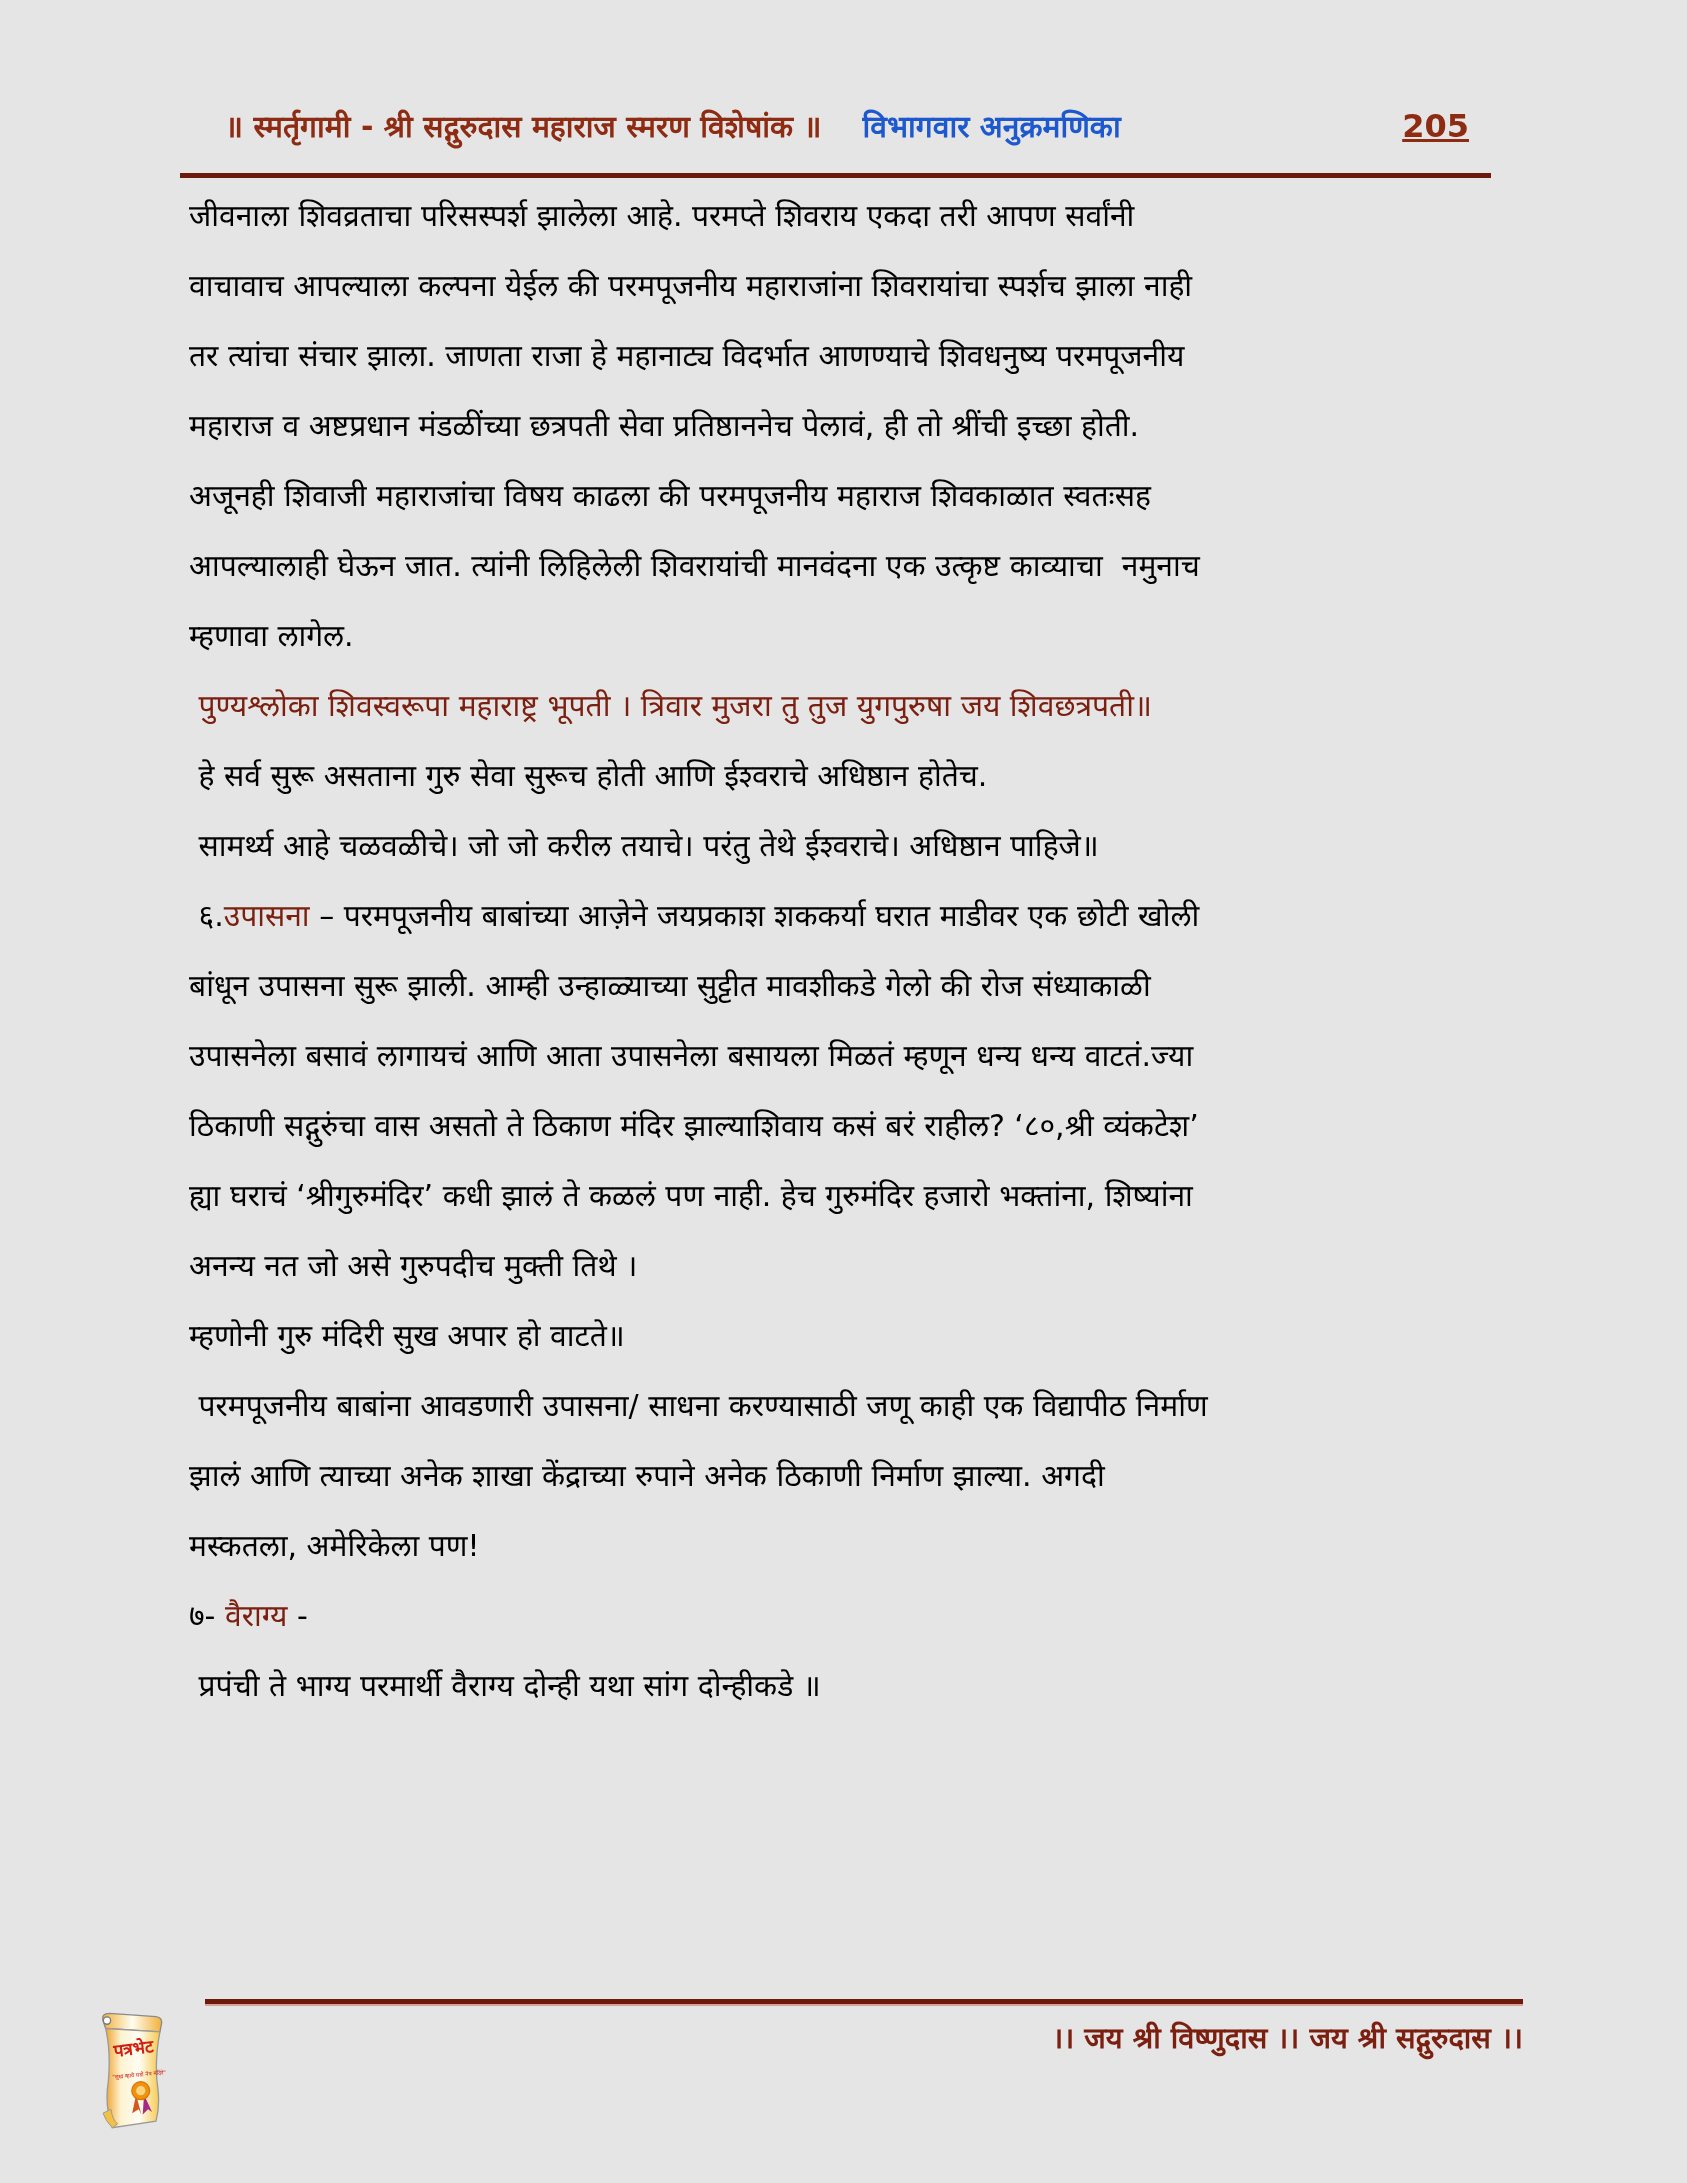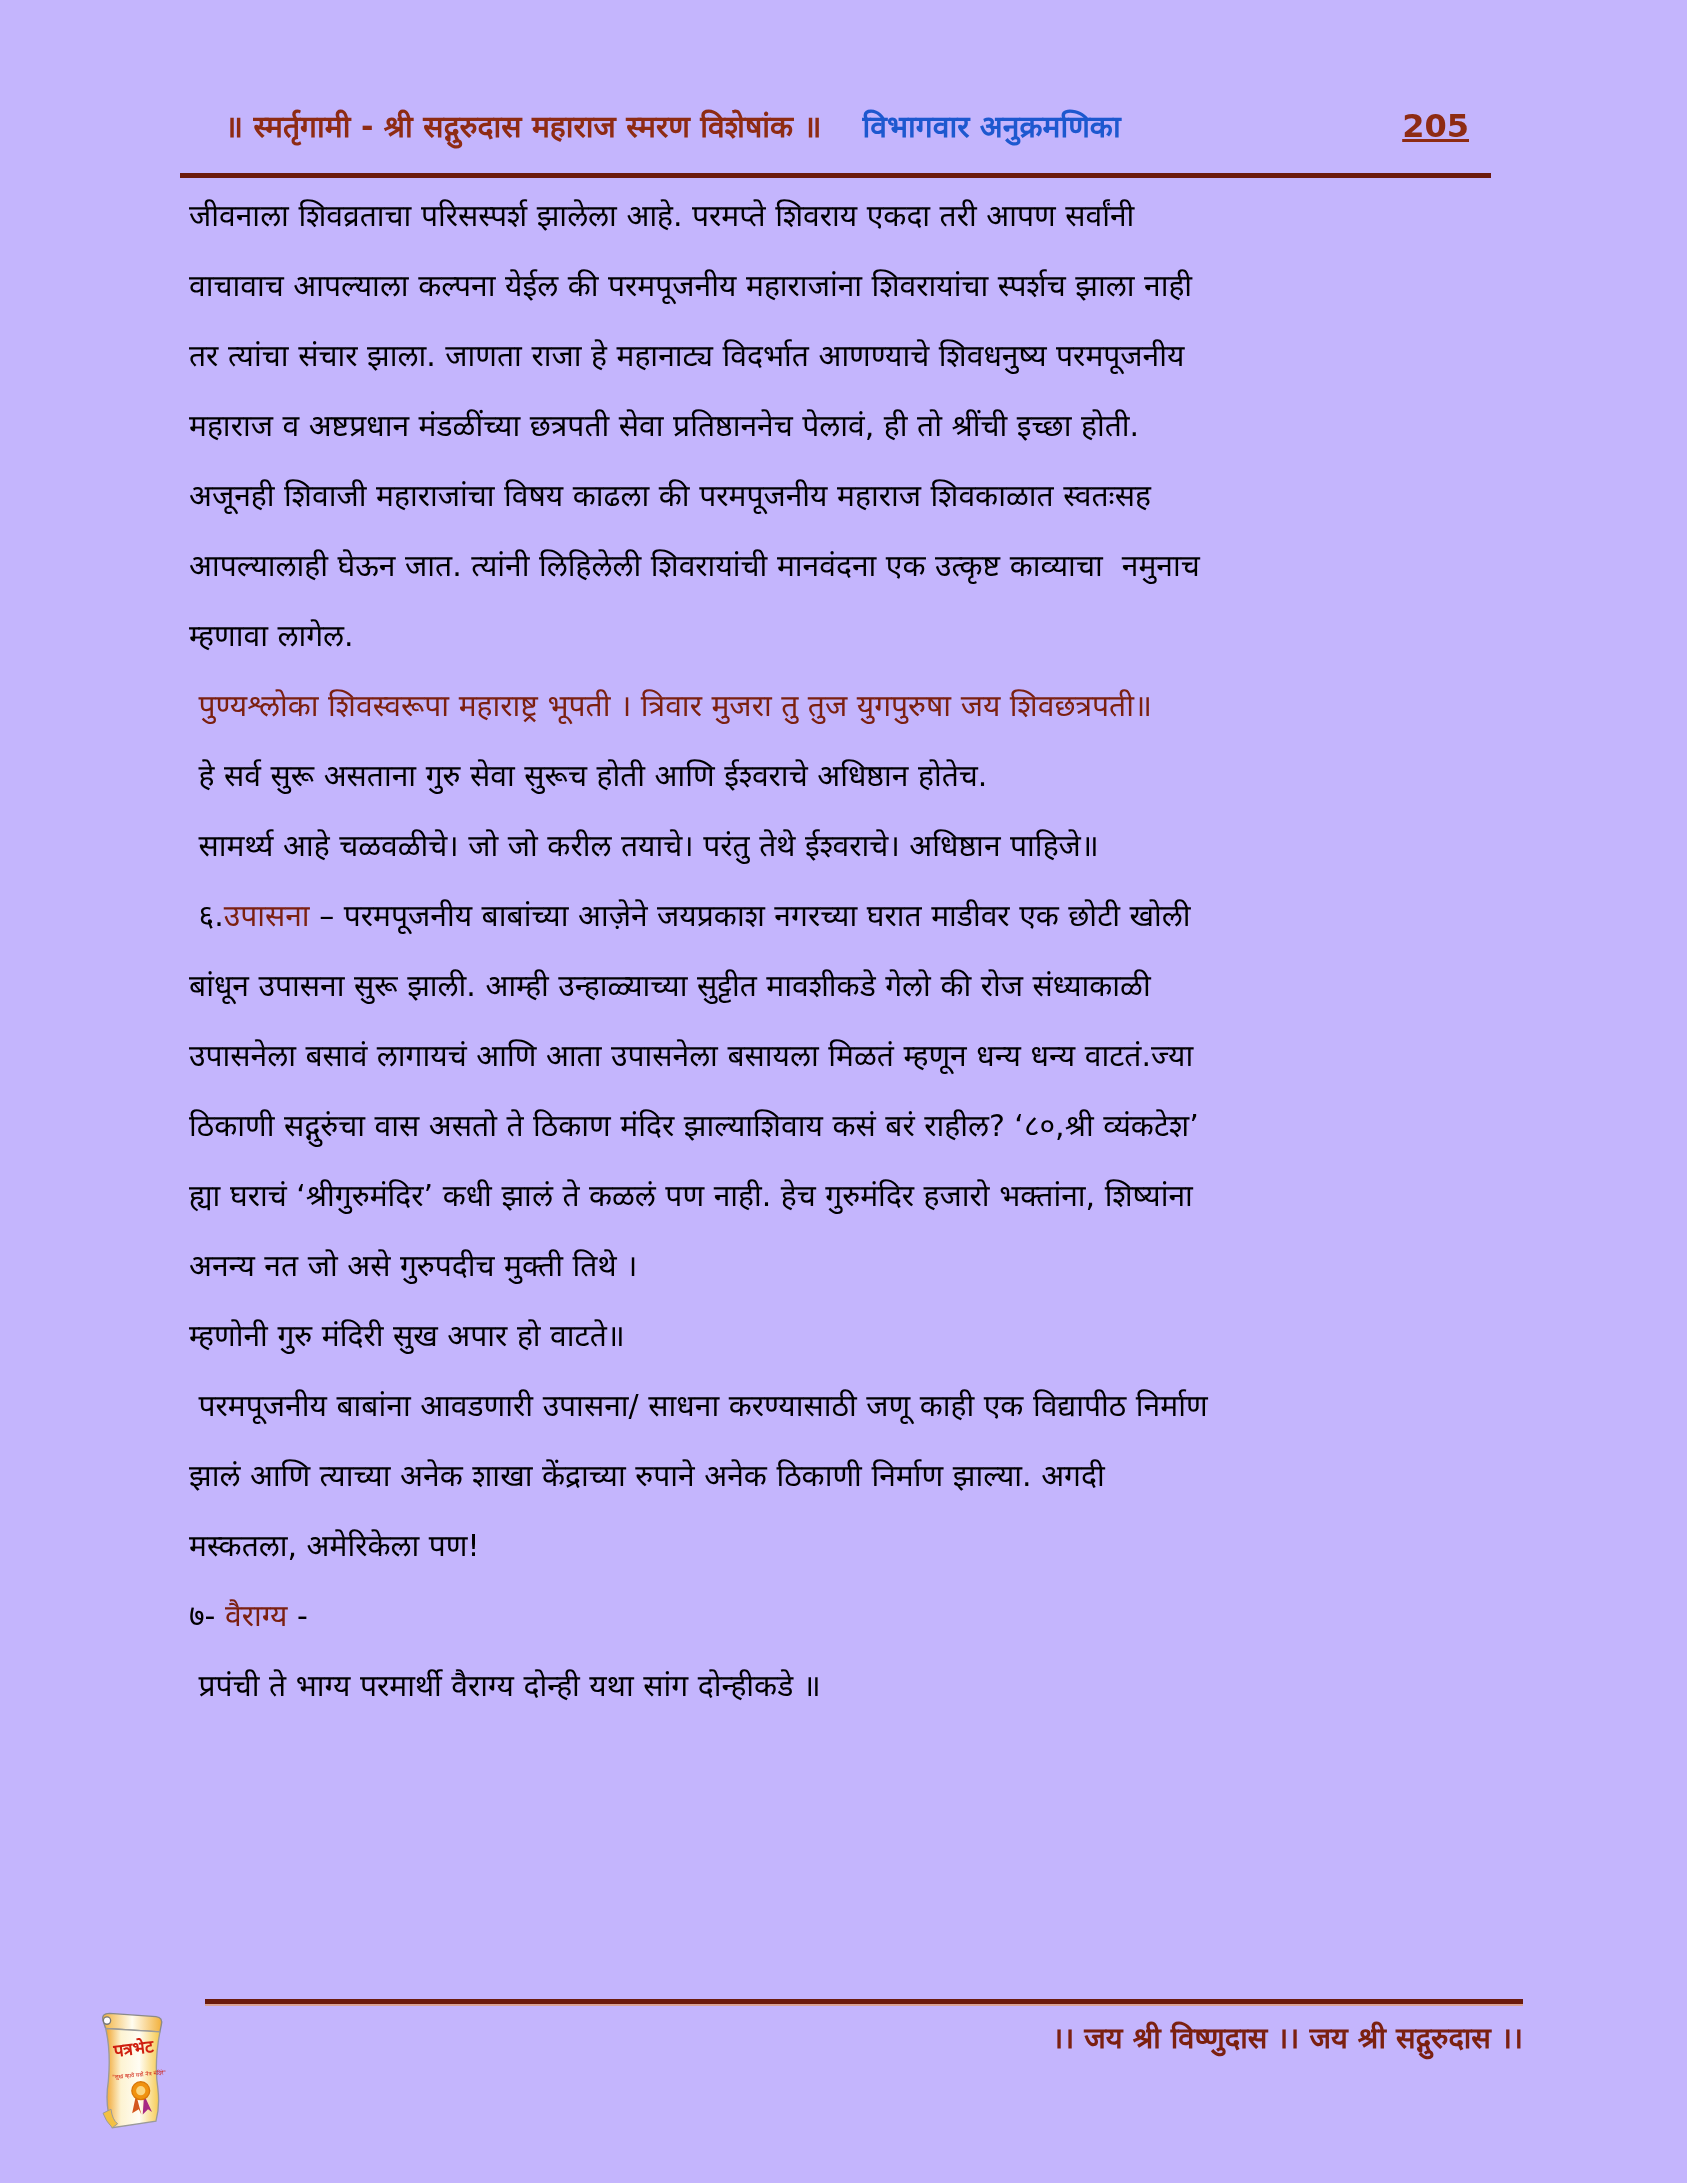--- a/index.html
+++ b/index.html
@@ -3,21 +3,21 @@
 <meta charset="utf-8">
 <style>
   html, body { margin: 0; padding: 0; background: #ffffff; }
   body {
     width: 1687px; height: 2183px;
     font-family: "DejaVu Sans", sans-serif;
     position: relative;
   }
   #page {
     position: absolute; inset: 0;
-    background: #c4b5fd;
+    background: #e5e5e5;
   }
 
   
   .header {
     position: absolute;
     left: 225px; top: 105px; width: 1244px;
     display: flex; align-items: baseline;
     white-space: nowrap;
   }
   .page-title {
@@ -97,21 +97,21 @@
       <div class="text-line"><span class="seg">जीवनाला शिवव्रताचा परिसस्पर्श झालेला आहे. परमप्ते शिवराय एकदा तरी आपण सर्वांनी</span></div>
       <div class="text-line"><span class="seg">वाचावाच आपल्याला कल्पना येईल की परमपूजनीय महाराजांना शिवरायांचा स्पर्शच झाला नाही</span></div>
       <div class="text-line"><span class="seg">तर त्यांचा संचार झाला. जाणता राजा हे महानाट्य विदर्भात आणण्याचे शिवधनुष्य परमपूजनीय</span></div>
       <div class="text-line"><span class="seg">महाराज व अष्टप्रधान मंडळींच्या छत्रपती सेवा प्रतिष्ठाननेच पेलावं, ही तो श्रींची इच्छा होती.</span></div>
       <div class="text-line"><span class="seg">अजूनही शिवाजी महाराजांचा विषय काढला की परमपूजनीय महाराज शिवकाळात स्वतःसह</span></div>
       <div class="text-line"><span class="seg">आपल्यालाही घेऊन जात. त्यांनी लिहिलेली शिवरायांची मानवंदना एक उत्कृष्ट काव्याचा  नमुनाच</span></div>
       <div class="text-line"><span class="seg">म्हणावा लागेल.</span></div>
       <div class="text-line"><span class="seg accent"> पुण्यश्लोका शिवस्वरूपा महाराष्ट्र भूपती । त्रिवार मुजरा तु तुज युगपुरुषा जय शिवछत्रपती॥</span></div>
       <div class="text-line"><span class="seg"> हे सर्व सुरू असताना गुरु सेवा सुरूच होती आणि ईश्वराचे अधिष्ठान होतेच.</span></div>
       <div class="text-line"><span class="seg"> सामर्थ्य आहे चळवळीचे। जो जो करील तयाचे। परंतु तेथे ईश्वराचे। अधिष्ठान पाहिजे॥</span></div>
-      <div class="text-line"><span class="seg"> ६.</span><span class="seg accent">उपासना</span><span class="seg"> – परमपूजनीय बाबांच्या आज़ेने जयप्रकाश नगरच्या घरात माडीवर एक छोटी खोली</span></div>
+      <div class="text-line"><span class="seg"> ६.</span><span class="seg accent">उपासना</span><span class="seg"> – परमपूजनीय बाबांच्या आज़ेने जयप्रकाश शककर्या घरात माडीवर एक छोटी खोली</span></div>
       <div class="text-line"><span class="seg">बांधून उपासना सुरू झाली. आम्ही उन्हाळ्याच्या सुट्टीत मावशीकडे गेलो की रोज संध्याकाळी</span></div>
       <div class="text-line"><span class="seg">उपासनेला बसावं लागायचं आणि आता उपासनेला बसायला मिळतं म्हणून धन्य धन्य वाटतं.ज्या</span></div>
       <div class="text-line"><span class="seg">ठिकाणी सद्गुरुंचा वास असतो ते ठिकाण मंदिर झाल्याशिवाय कसं बरं राहील? ‘८०,श्री व्यंकटेश’</span></div>
       <div class="text-line"><span class="seg">ह्या घराचं ‘श्रीगुरुमंदिर’ कधी झालं ते कळलं पण नाही. हेच गुरुमंदिर हजारो भक्तांना, शिष्यांना</span></div>
       <div class="text-line"><span class="seg">अनन्य नत जो असे गुरुपदीच मुक्ती तिथे ।</span></div>
       <div class="text-line"><span class="seg">म्हणोनी गुरु मंदिरी सुख अपार हो वाटते॥</span></div>
       <div class="text-line"><span class="seg"> परमपूजनीय बाबांना आवडणारी उपासना/ साधना करण्यासाठी जणू काही एक विद्यापीठ निर्माण</span></div>
       <div class="text-line"><span class="seg">झालं आणि त्याच्या अनेक शाखा केंद्राच्या रुपाने अनेक ठिकाणी निर्माण झाल्या. अगदी</span></div>
       <div class="text-line"><span class="seg">मस्कतला, अमेरिकेला पण!</span></div>
       <div class="text-line"><span class="seg">७- </span><span class="seg accent">वैराग्य</span><span class="seg"> -</span></div>

